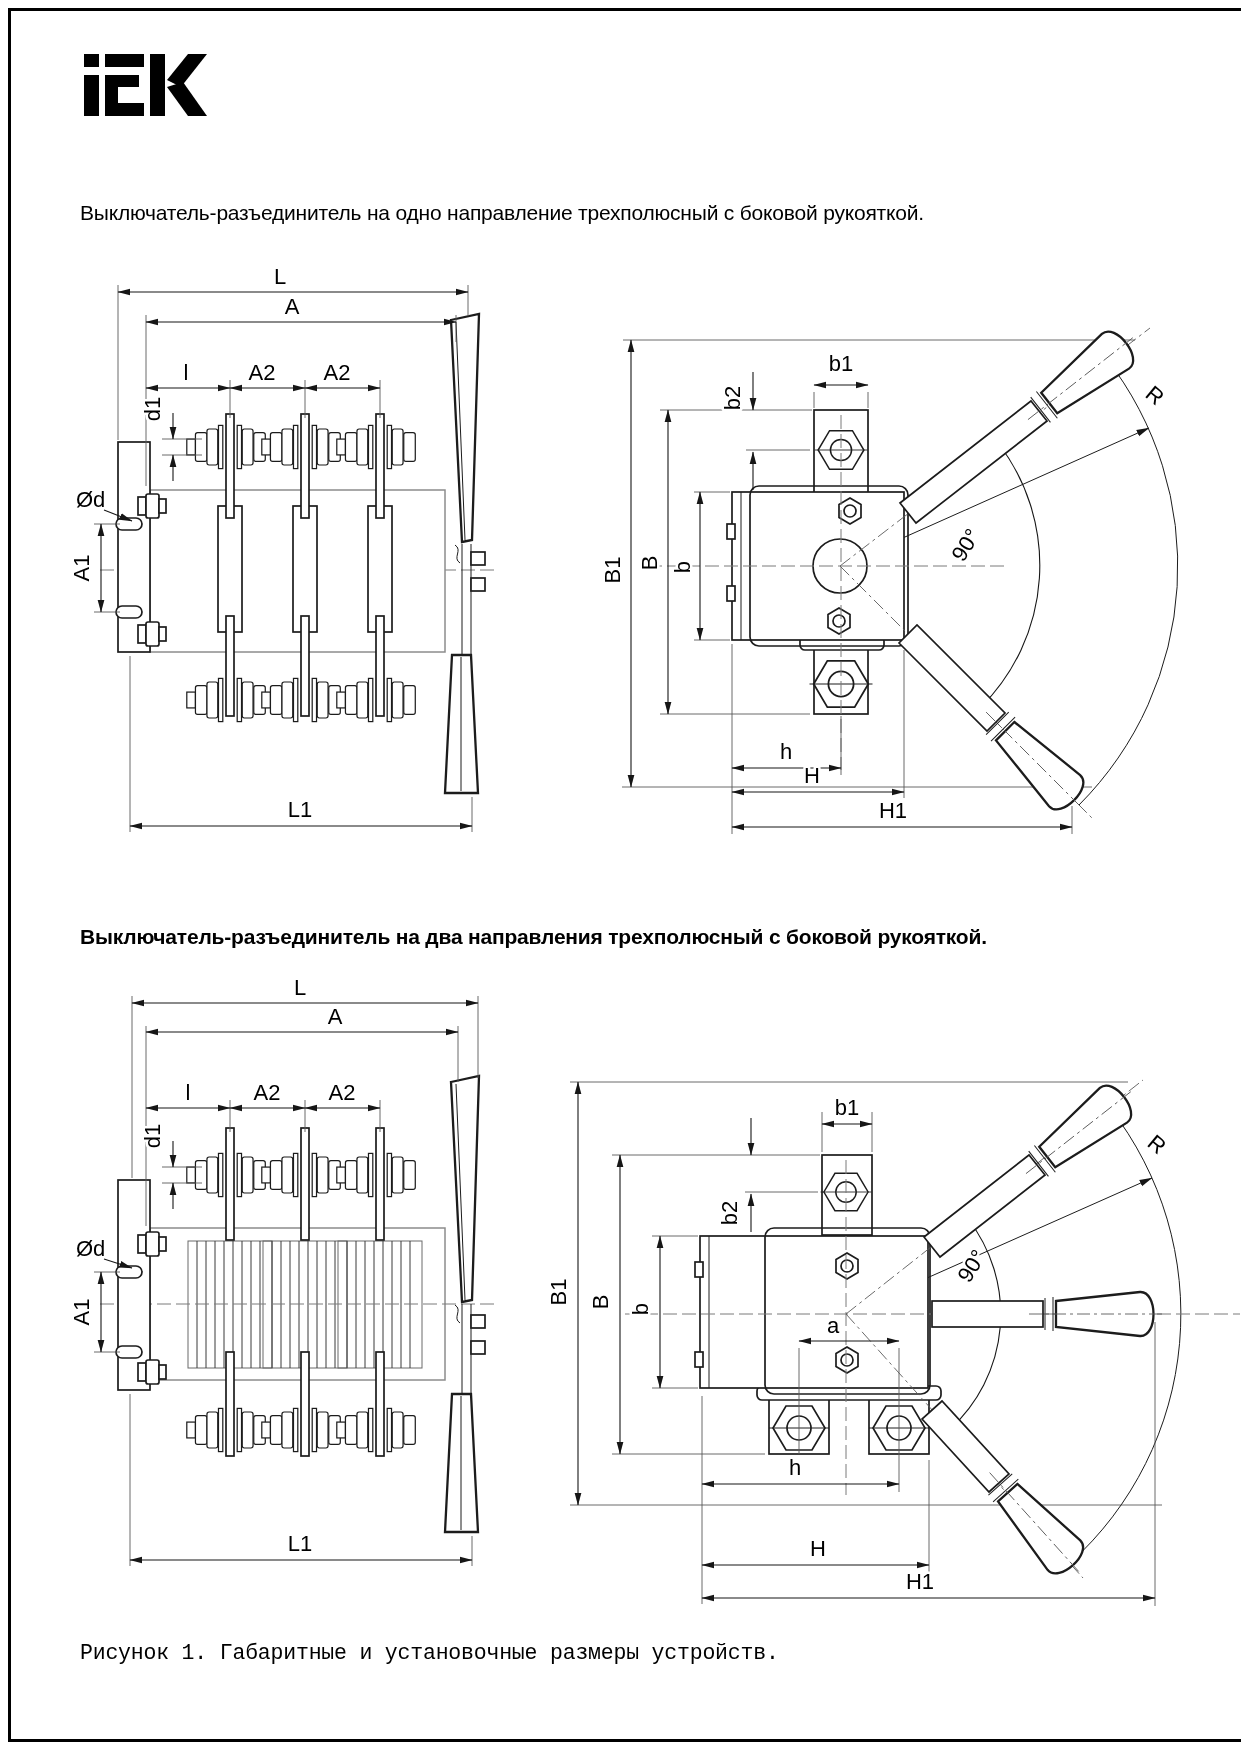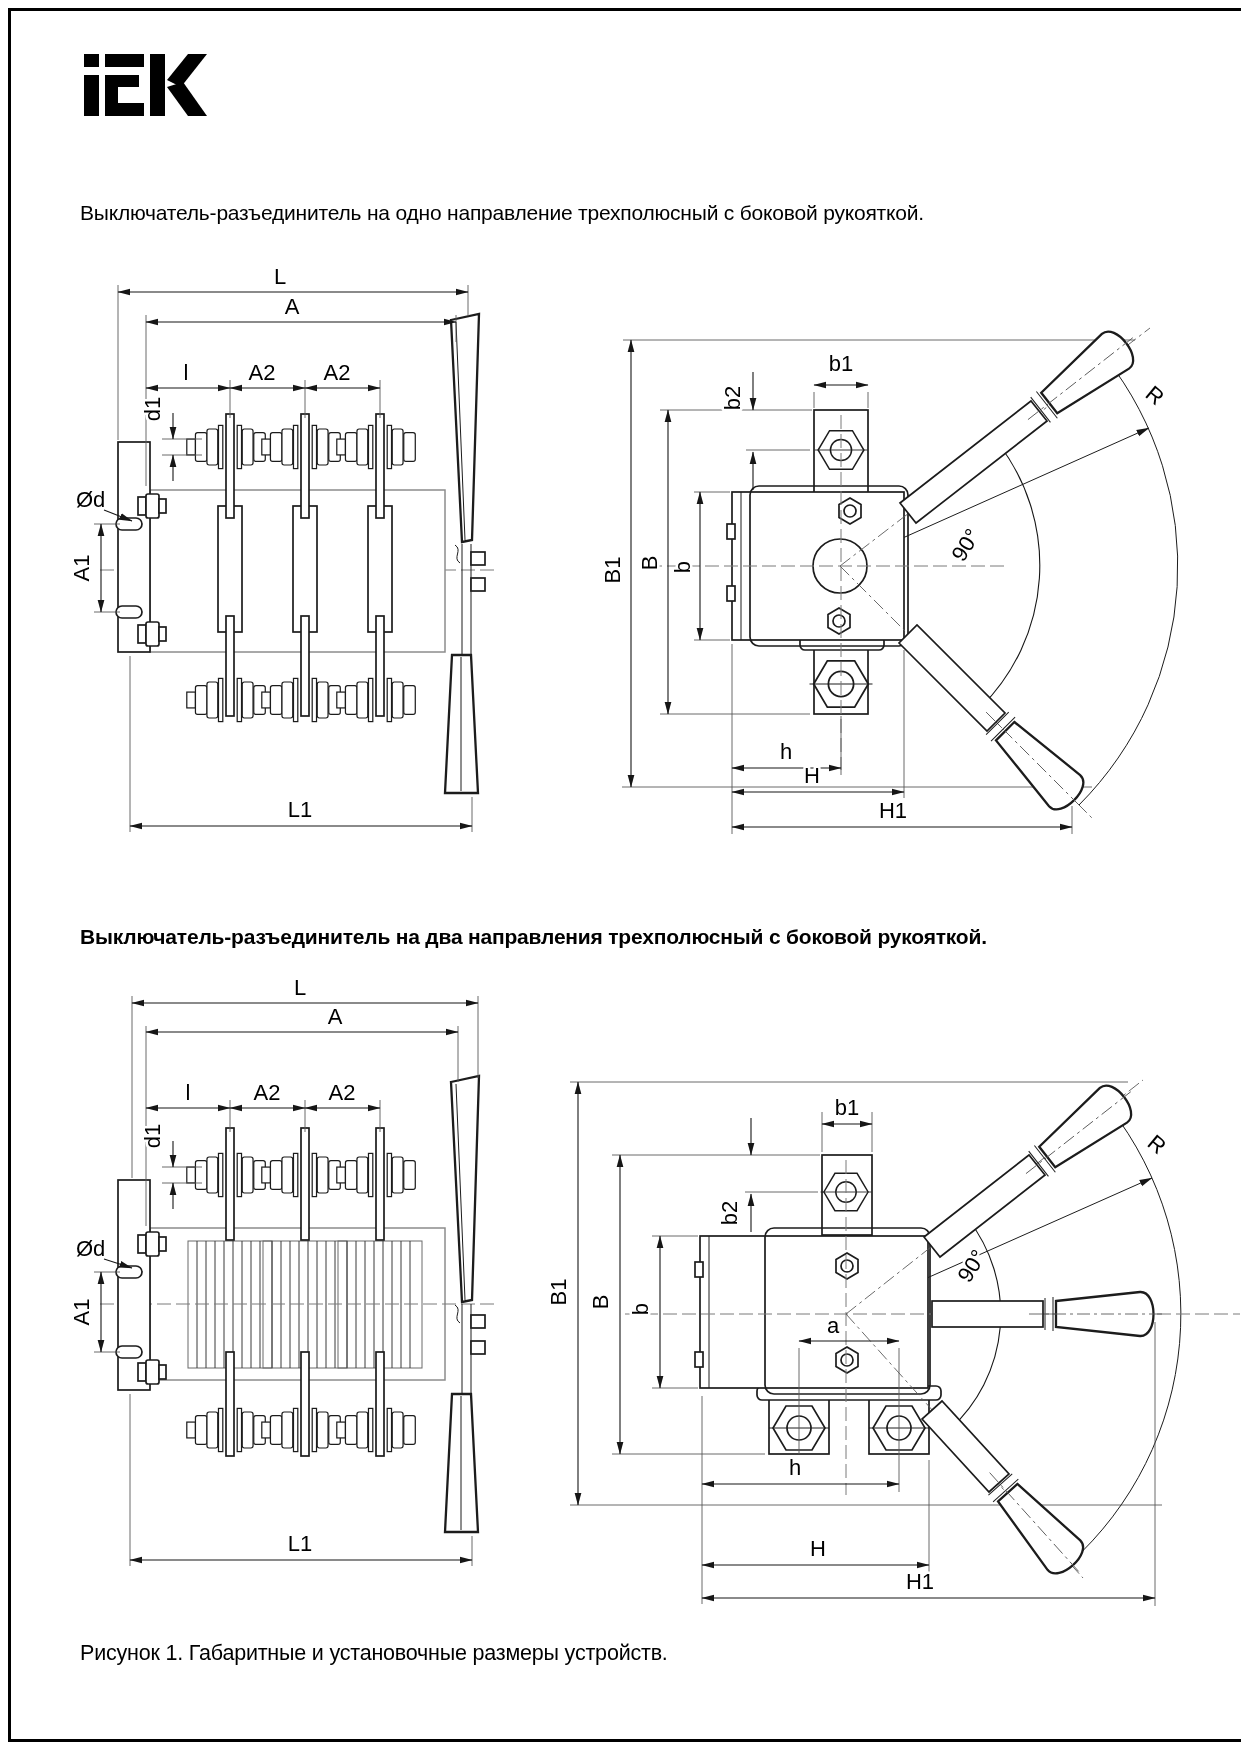--- a/index.html
+++ b/index.html
@@ -2,21 +2,21 @@
 <html><head>
 <meta charset="utf-8">
 <style>
   html,body{margin:0;padding:0;background:#e8e8e8;}
   .page{position:relative;width:1241px;height:1750px;background:#fff;overflow:hidden;
         font-family:"Liberation Sans",sans-serif;color:#000;padding-left:13px;}
   .frame{position:absolute;inset:8px;border:3px solid #000;pointer-events:none;}
   .title{position:absolute;left:80px;width:1100px;font-size:21px;letter-spacing:-0.2px;white-space:nowrap;}
   #title1{top:201px;}
   #title2{top:925px;font-weight:bold;}
-  #caption{top:1641px;font-size:21.5px;}
+  #caption{top:1641px;font-size:21.5px;font-family:Liberation Mono, monospace;}
   .sr-only{position:absolute;width:1px;height:1px;overflow:hidden;clip:rect(0 0 0 0);}
   svg text{user-select:none;}
   .lbl{font:22px "Liberation Sans",sans-serif;fill:#000;text-anchor:middle;
        paint-order:stroke;stroke:#fff;stroke-width:5px;stroke-linejoin:round;}
   .st{text-anchor:start;}
   .oln{fill:#fff;stroke:#1c1c1c;stroke-width:1.7;}
   .oln2{fill:#fff;stroke:#1c1c1c;stroke-width:2.3;}
   .nofill{fill:none;}
   .thin{stroke:#1c1c1c;stroke-width:1;fill:none;}
   .body{stroke:#8c8c8c;stroke-width:1.5;fill:#fff;}

